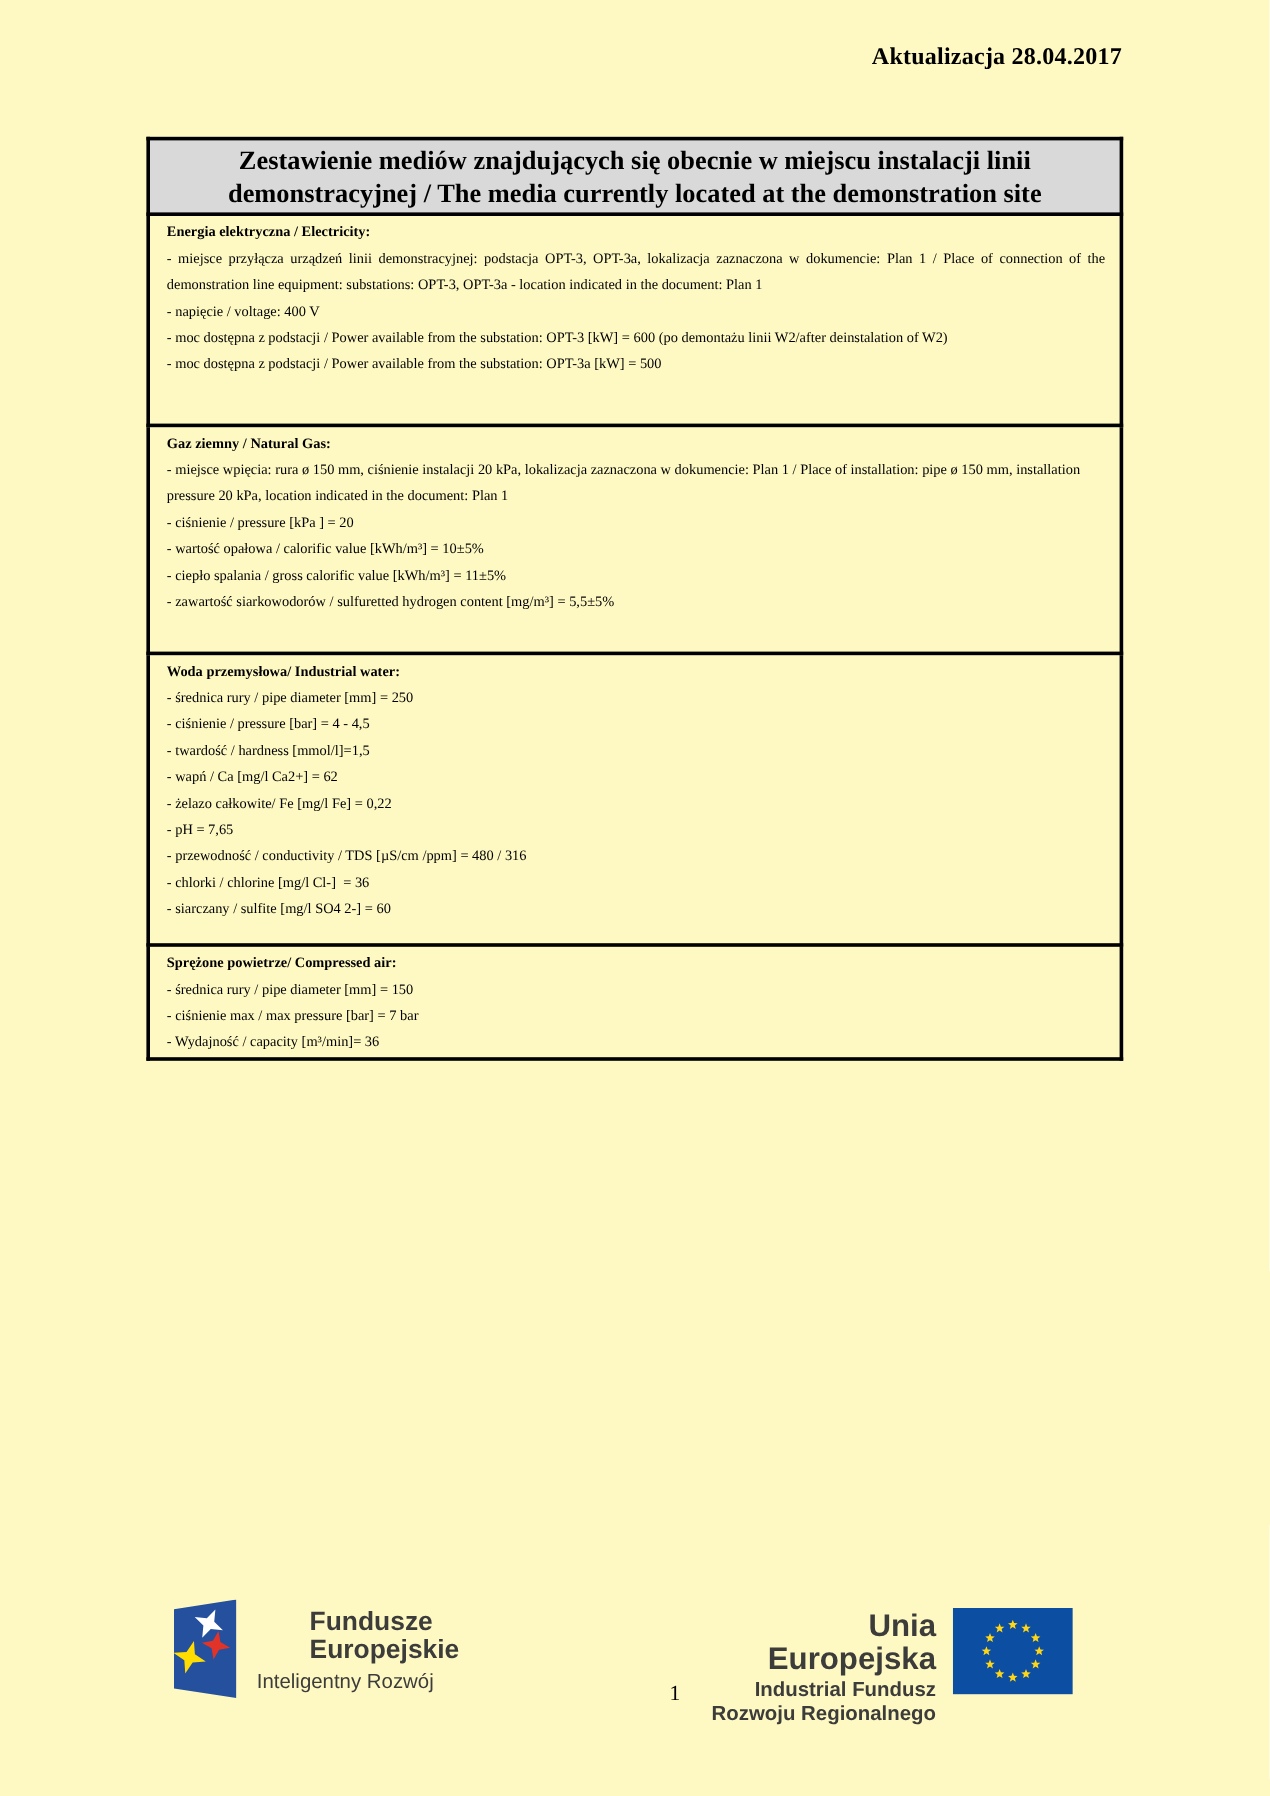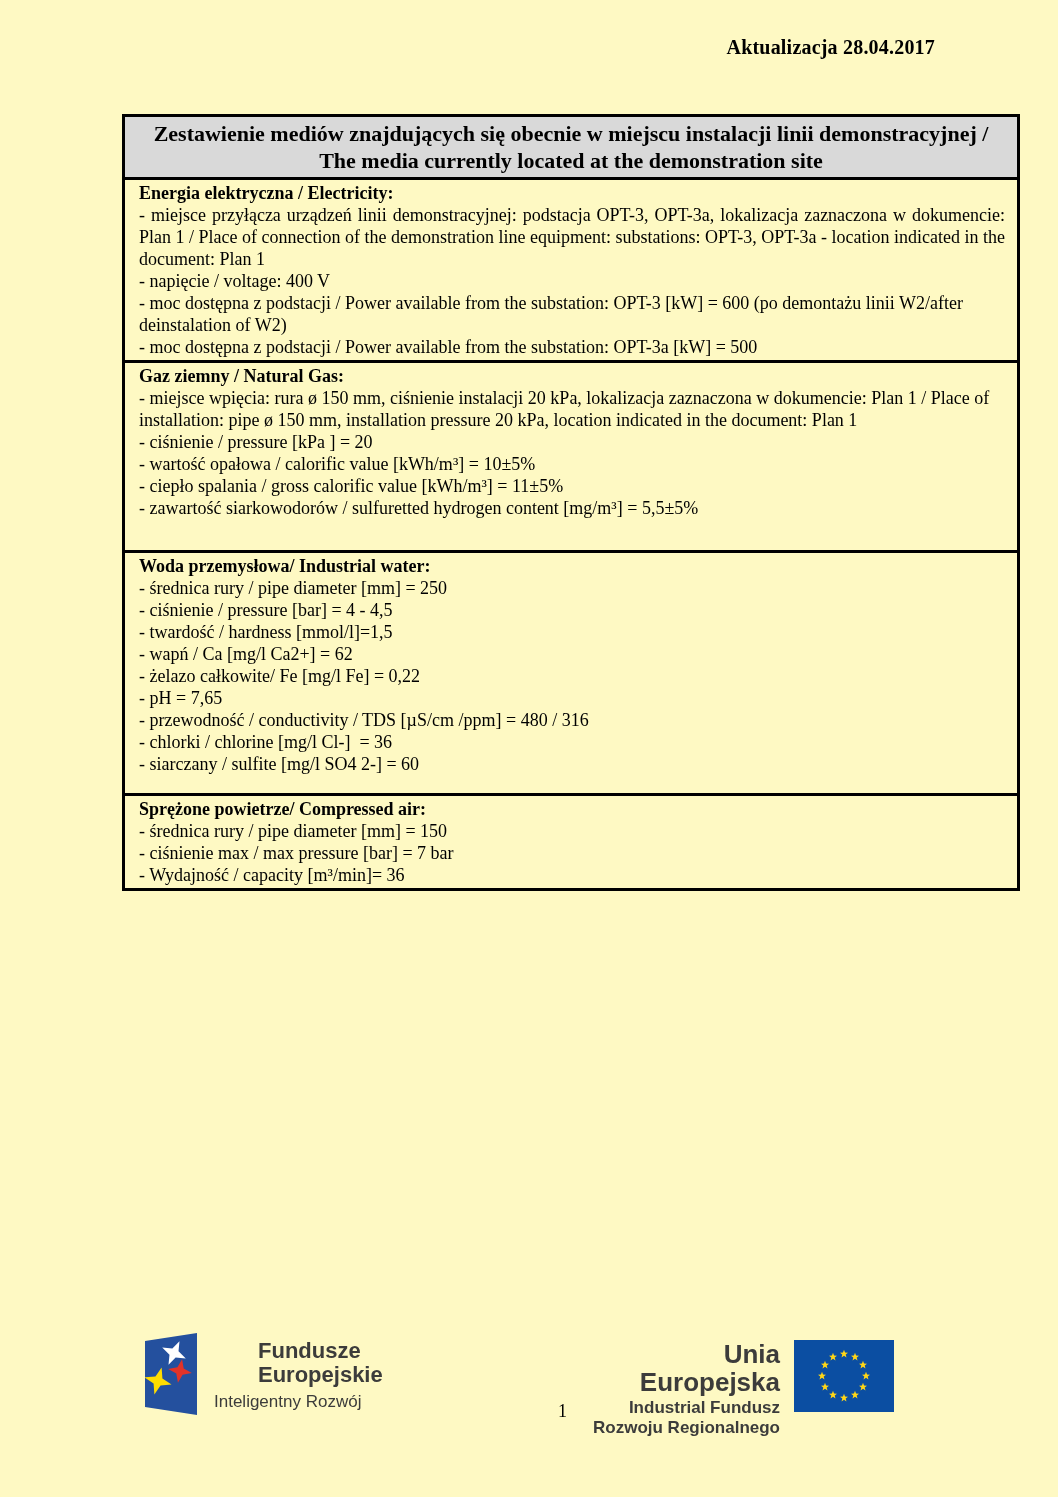--- a/index.html
+++ b/index.html
@@ -18,40 +18,40 @@
     top: 36px;
     right: 123px;
     font-size: 20px;
     font-weight: bold;
     letter-spacing: 0.2px;
   }
   table.media-table {
     position: absolute;
     left: 122px;
     top: 114px;
-    width: 898px;
+    width: 814px;
     border-collapse: collapse;
     table-layout: fixed;
   }
   table.media-table, table.media-table td, table.media-table th {
     border: 3px solid #000;
   }
   th.table-title {
     background: #d9d9d9;
     font-size: 22px;
     line-height: 27px;
     font-weight: bold;
     text-align: center;
     padding: 3px 10px;
     height: 62px;
   }
   td.sec-cell {
     vertical-align: top;
     padding: 2px 12px 2px 14px;
-    font-size: 18px;
+    font-size: 12px;
     line-height: 22px;
     margin-top: 16px;
   }
   .row-electricity td { height: 176px; }
   .row-gas td         { height: 190px; }
   .row-water td       { height: 243px; }
   .row-air td         { height: 93px; }
   .sec-heading { font-weight: bold; }
   .sec-lines .ln { white-space: pre-wrap; }
   .row-electricity .sec-lines div:first-of-type { text-align: justify; }

